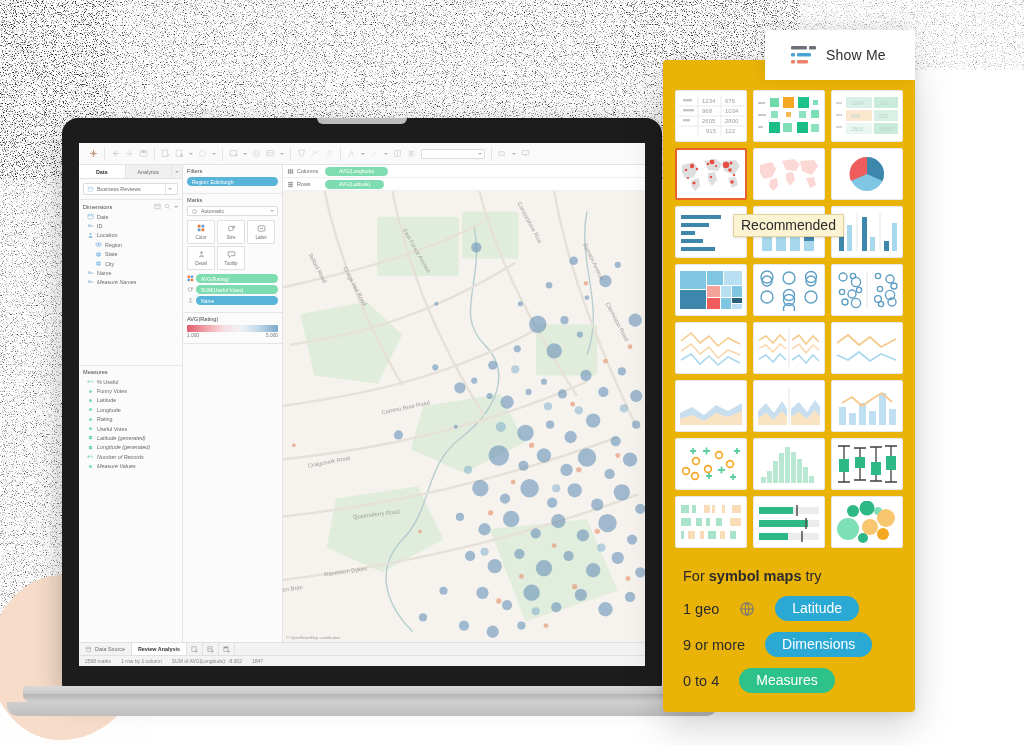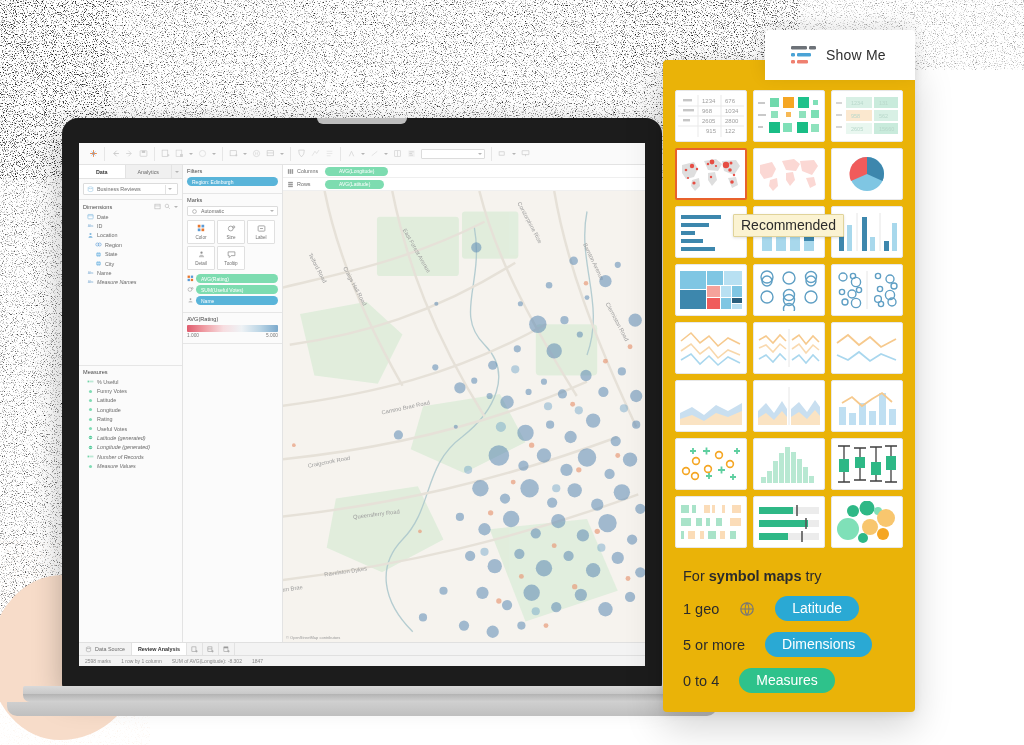--- a/index.html
+++ b/index.html
@@ -1271,21 +1271,21 @@
     <div class="sm-row">
       <span class="sm-qty">1 geo</span>
       <svg width="16" height="16" viewBox="0 0 16 16">
         <circle cx="8" cy="8" r="6.2" fill="none" stroke="#777" stroke-width="1.2"></circle>
         <path d="M1.8 8h12.4M8 1.8c2.6 2.8 2.6 9.6 0 12.4M8 1.8C5.4 4.6 5.4 11.4 8 14.2" fill="none" stroke="#777" stroke-width="1.1"></path>
       </svg>
       <span class="sm-chip blue">Latitude</span>
     </div>
 
     <div class="sm-row">
-      <span class="sm-qty">5 or more</span>
+      <span class="sm-qty">9 or more</span>
       <span class="sm-chip blue">Dimensions</span>
     </div>
 
     <div class="sm-row">
       <span class="sm-qty">0 to 4</span>
       <span class="sm-chip green">Measures</span>
     </div>
   </div>
 </div>
 

